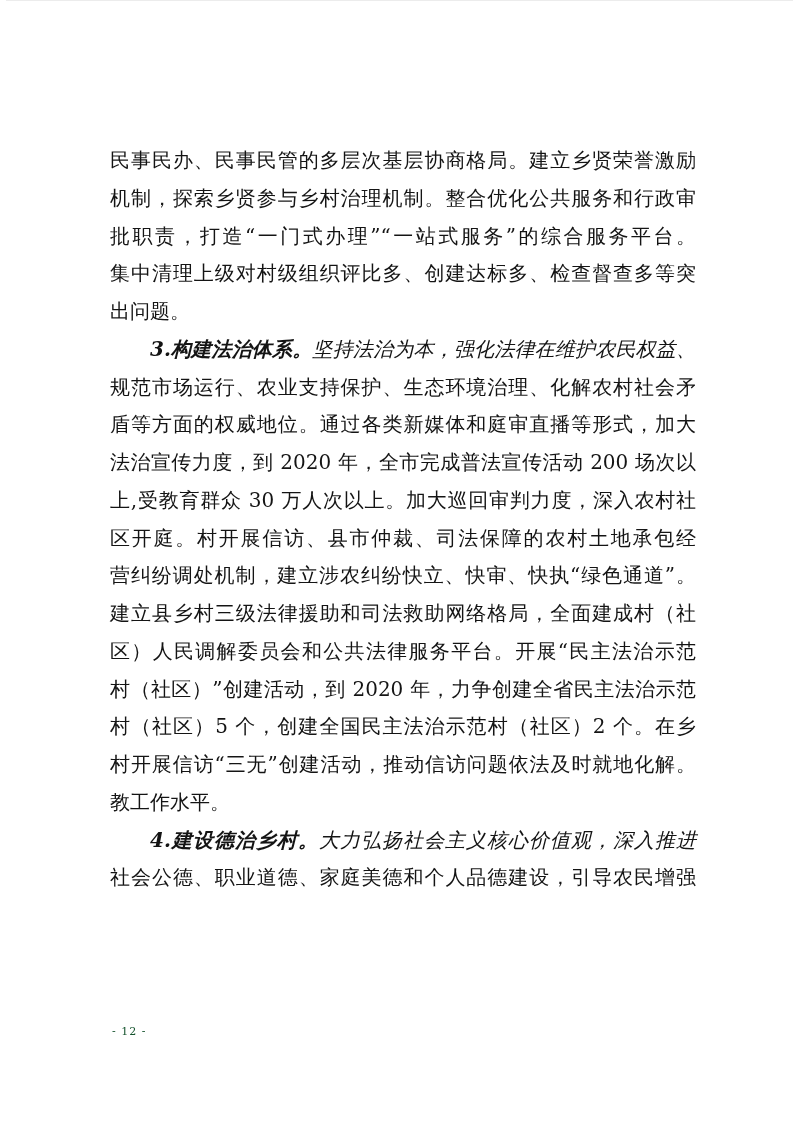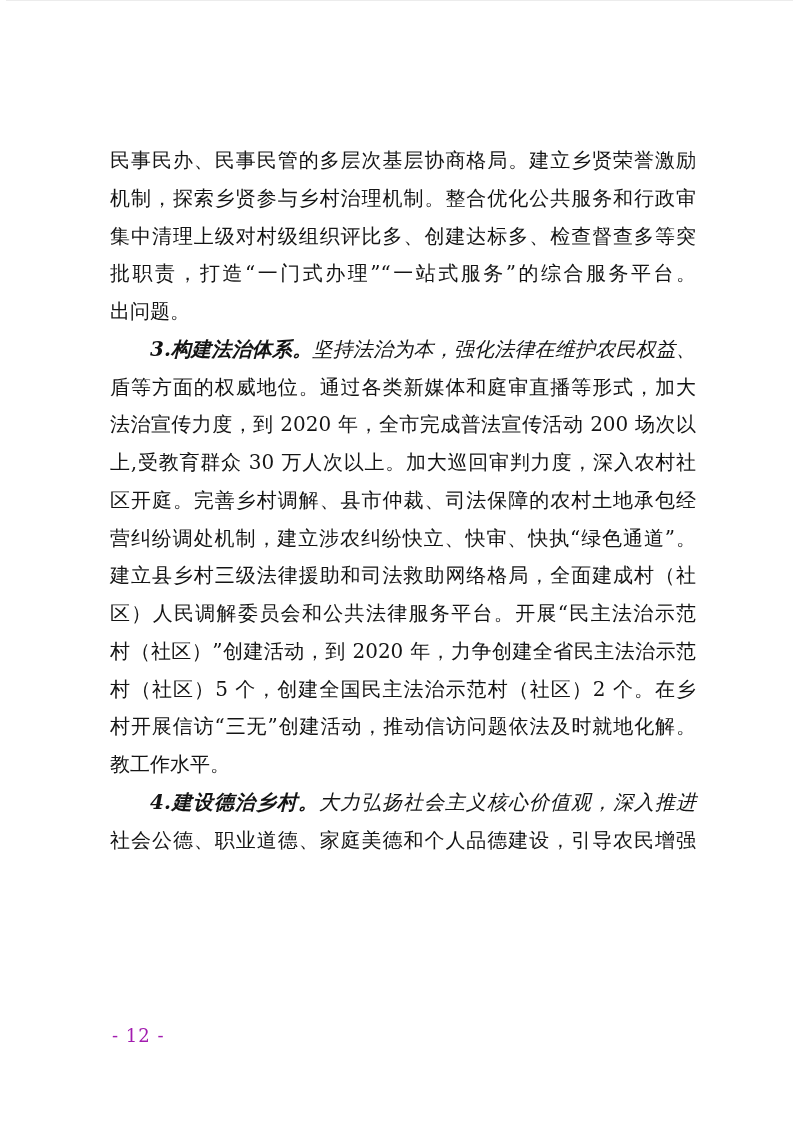--- a/index.html
+++ b/index.html
@@ -38,41 +38,42 @@
   .line.indent {
     text-indent: 40px;
     font-style: italic;
   }
   .lead {
     font-weight: 700;
   }
   .page-num {
     position: absolute;
     left: 106px; top: 1024px;
-    font-size: 18px;
+    font-size: 11px;
     letter-spacing: 1px;
-    color: #a21caf;
+    color: #14532d;
     text-align: center;
   }
 </style>
 </head>
 <body>
 
 <div class="page">
   <div class="content">
     <div class="line">民事民办、民事民管的多层次基层协商格局。建立乡贤荣誉激励</div>
     <div class="line">机制，探索乡贤参与乡村治理机制。整合优化公共服务和行政审</div>
+    <div class="line">批职责，打造“一门式办理”“一站式服务”的综合服务平台。</div>
     <div class="line">集中清理上级对村级组织评比多、创建达标多、检查督查多等突</div>
-    <div class="line">批职责，打造“一门式办理”“一站式服务”的综合服务平台。</div>
     <div class="line short">出问题。</div>
     <div class="line indent"><span class="lead">3.构建法治体系。</span><span>坚持法治为本，强化法律在维护农民权益、</span></div>
+    <div class="line">规范市场运行、农业支持保护、生态环境治理、化解农村社会矛</div>
     <div class="line">盾等方面的权威地位。通过各类新媒体和庭审直播等形式，加大</div>
     <div class="line">法治宣传力度，到 2020 年，全市完成普法宣传活动 200 场次以</div>
     <div class="line">上,受教育群众 30 万人次以上。加大巡回审判力度，深入农村社</div>
-    <div class="line">区开庭。完善乡村调解、县市仲裁、司法保障的农村土地承包经</div>
+    <div class="line">区开庭。村开展信访、县市仲裁、司法保障的农村土地承包经</div>
     <div class="line">营纠纷调处机制，建立涉农纠纷快立、快审、快执“绿色通道”。</div>
     <div class="line">建立县乡村三级法律援助和司法救助网络格局，全面建成村（社</div>
     <div class="line">区）人民调解委员会和公共法律服务平台。开展“民主法治示范</div>
     <div class="line">村（社区）”创建活动，到 2020 年，力争创建全省民主法治示范</div>
     <div class="line">村（社区）5 个，创建全国民主法治示范村（社区）2 个。在乡</div>
     <div class="line">村开展信访“三无”创建活动，推动信访问题依法及时就地化解。</div>
     <div class="line short">教工作水平。</div>
     <div class="line indent"><span class="lead">4.建设德治乡村。</span><span>大力弘扬社会主义核心价值观，深入推进</span></div>
     <div class="line">社会公德、职业道德、家庭美德和个人品德建设，引导农民增强</div>
   </div>

